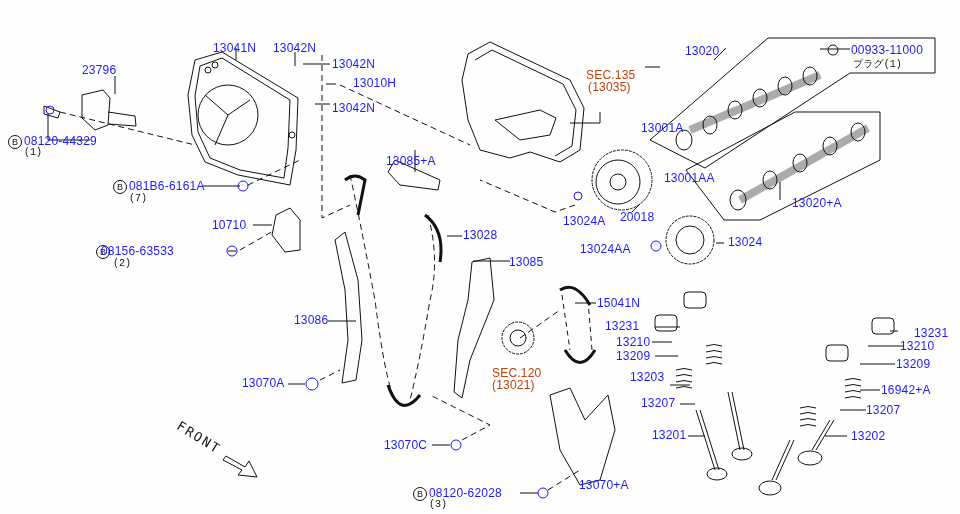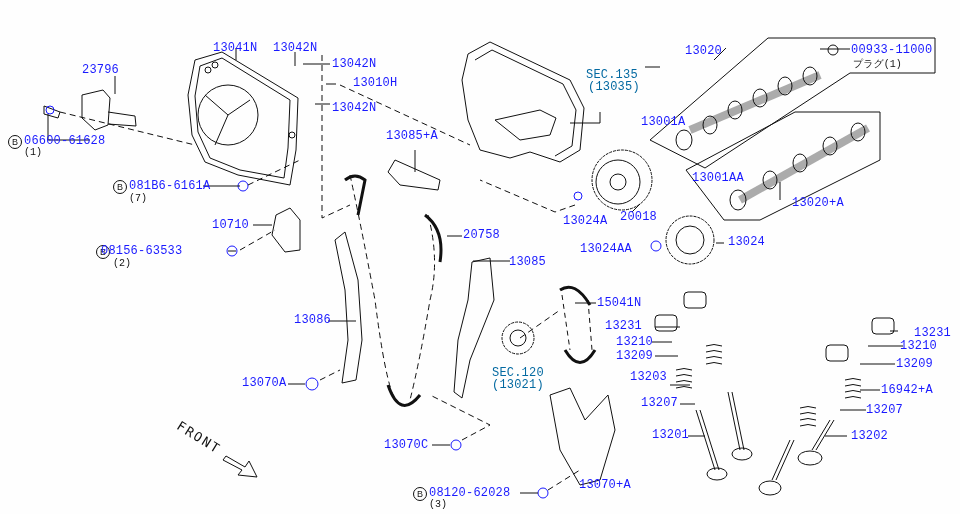--- a/index.html
+++ b/index.html
@@ -1,19 +1,19 @@
 <!DOCTYPE html>
 <html><head>
 <meta charset="utf-8">
 <style>
   html, body { margin:0; padding:0; background:#ffffff; }
   #canvas { position:relative; width:960px; height:514px; overflow:hidden; background:#fefefe; }
   svg.art { position:absolute; left:0; top:0; width:960px; height:514px; }
-  .lbl { position:absolute; font-family:Liberation Mono, monospace; font-size:12px; line-height:13px; color:#1a1aff; white-space:nowrap; cursor:pointer; letter-spacing:0.2px; }
-  .blk { color:#0369a1; cursor:default; }
+  .lbl { position:absolute; font-family:Liberation Sans, sans-serif; font-size:12px; line-height:13px; color:#1a1aff; white-space:nowrap; cursor:pointer; letter-spacing:0.2px; }
+  .blk { color:#c2410c; cursor:default; }
   .qty { position:absolute; font-family:Liberation Mono, monospace; font-size:10px; color:#111; white-space:nowrap; }
   .bmark { position:absolute; width:12px; height:12px; border:1px solid #111; border-radius:50%; font-family:"Liberation Sans",sans-serif; font-size:9px; line-height:12px; text-align:center; color:#111; }
   .front { position:absolute; font-family:"DejaVu Sans Mono","Liberation Mono",monospace; font-size:13px; color:#111; transform:rotate(32deg); transform-origin:left top; letter-spacing:2px; }
 </style>
 </head>
 <body>
 
 <div id="canvas">
   <svg class="art" viewBox="0 0 960 514" fill="none" stroke="#111" stroke-width="1">
 
@@ -179,52 +179,52 @@
   </svg>
 
   <span class="lbl" style="left:82px;top:64px">23796</span>
   <span class="lbl" style="left:213px;top:42px">13041N</span>
   <span class="lbl" style="left:273px;top:42px">13042N</span>
   <span class="lbl" style="left:332px;top:58px">13042N</span>
   <span class="lbl" style="left:353px;top:77px">13010H</span>
   <span class="lbl" style="left:332px;top:102px">13042N</span>
 
   <span class="bmark" style="left:8px;top:135px">B</span>
-  <span class="lbl" style="left:24px;top:135px">06600-61628</span>
+  <span class="lbl" style="left:24px;top:135px">08120-44329</span>
   <span class="qty" style="left:24px;top:147px">(1)</span>
 
   <span class="bmark" style="left:113px;top:180px">B</span>
   <span class="lbl" style="left:129px;top:180px">081B6-6161A</span>
   <span class="qty" style="left:129px;top:193px">(7)</span>
 
   <span class="lbl" style="left:212px;top:219px">10710</span>
 
   <span class="bmark" style="left:96px;top:245px">B</span>
   <span class="lbl" style="left:101px;top:245px">08156-63533</span>
   <span class="qty" style="left:113px;top:258px">(2)</span>
 
   <span class="lbl" style="left:294px;top:314px">13086</span>
   <span class="lbl" style="left:242px;top:377px">13070A</span>
-  <span class="lbl" style="left:386px;top:130px">13085+A</span>
-  <span class="lbl" style="left:463px;top:229px">20758</span>
+  <span class="lbl" style="left:386px;top:155px">13085+A</span>
+  <span class="lbl" style="left:463px;top:229px">13028</span>
   <span class="lbl" style="left:509px;top:256px">13085</span>
   <span class="lbl" style="left:384px;top:439px">13070C</span>
 
   <span class="bmark" style="left:413px;top:487px">B</span>
   <span class="lbl" style="left:429px;top:487px">08120-62028</span>
   <span class="qty" style="left:429px;top:499px">(3)</span>
 
   <span class="lbl" style="left:579px;top:479px">13070+A</span>
   <span class="lbl" style="left:597px;top:297px">15041N</span>
 
   <span class="lbl" style="left:685px;top:45px">13020</span>
   <span class="lbl" style="left:851px;top:44px">00933-11000</span>
   <span class="qty" style="left:853px;top:57px">プラグ(1)</span>
-  <span class="lbl" style="left:641px;top:116px">13001A</span>
-  <span class="lbl" style="left:692px;top:172px">13001AA</span>
+  <span class="lbl" style="left:641px;top:122px">13001A</span>
+  <span class="lbl" style="left:664px;top:172px">13001AA</span>
   <span class="lbl" style="left:792px;top:197px">13020+A</span>
   <span class="lbl" style="left:563px;top:215px">13024A</span>
   <span class="lbl" style="left:620px;top:211px">20018</span>
   <span class="lbl" style="left:580px;top:243px">13024AA</span>
   <span class="lbl" style="left:728px;top:236px">13024</span>
 
   <span class="lbl" style="left:605px;top:320px">13231</span>
   <span class="lbl" style="left:616px;top:336px">13210</span>
   <span class="lbl" style="left:616px;top:350px">13209</span>
   <span class="lbl" style="left:630px;top:371px">13203</span>

